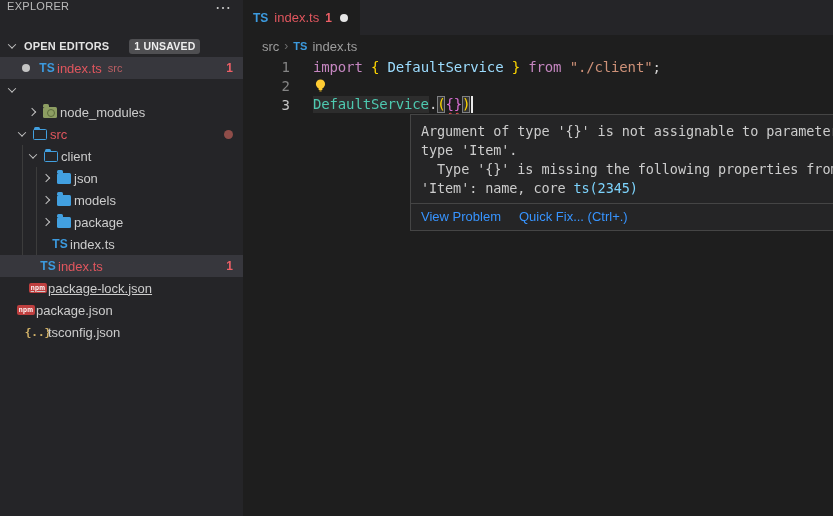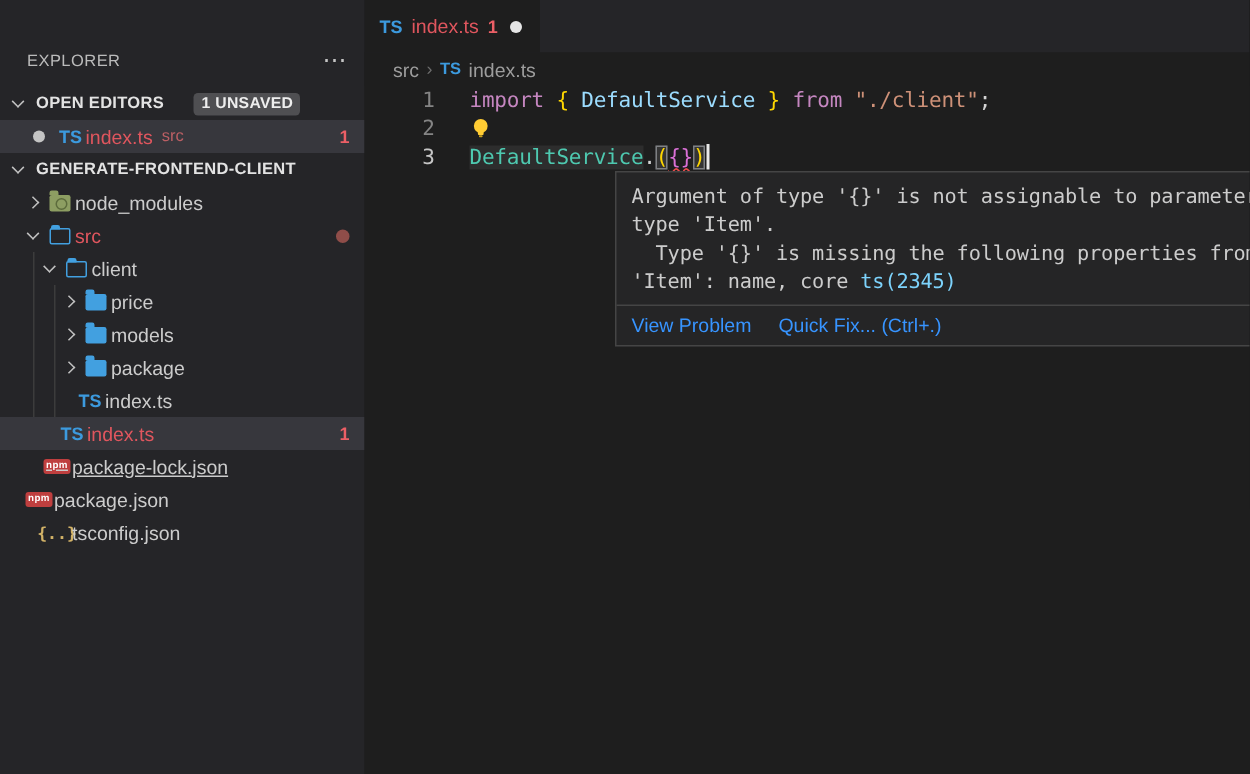--- a/index.html
+++ b/index.html
@@ -3,22 +3,22 @@
 <meta charset="utf-8">
 <style>
   * { margin:0; padding:0; box-sizing:border-box; }
   html,body { width:833px; height:516px; overflow:hidden; background:#1e1e1e;
               font-family:"Liberation Sans", sans-serif; }
   #app { position:relative; width:833px; height:516px; overflow:hidden; }
 
   
   #sidebar { position:absolute; left:0; top:0; width:243px; height:516px;
              background:#252528; color:#cccccc; font-size:13px; }
-  .sb-title-row { height:35px; display:flex; align-items:center;
-                  padding:0 12px 0 18px;margin-top:23px; }
+  .sb-title-row { height:35px; display:flex; 
+                  padding:0 12px 0 7px; }
   .sb-title { font-size:11px; color:#bbbbbb; letter-spacing:.3px; flex:1; }
   .more-dots { color:#c5c5c5; font-size:16px; cursor:pointer; line-height:1; }
 
   .section-head { height:22px; display:flex; align-items:center; gap:4px;
                   padding-left:4px; font-weight:bold; font-size:11px;
                   color:#e3e3e3; letter-spacing:.2px; }
   .unsaved-badge { background:#4f4f52; color:#eeeeee; font-size:10.5px;
                    font-weight:bold; padding:1.5px 5px; border-radius:3px;
                    margin-left:16px; }
 
@@ -80,21 +80,21 @@
   #breadcrumb .sep { color:#6e6e6e; font-size:12px; }
   #breadcrumb .ts-icon { font-size:11px; }
   .bc-item { cursor:pointer; }
 
   #code { font-family:"DejaVu Sans Mono", monospace; font-size:14px;
           letter-spacing:-0.15px; color:#d4d4d4; }
   .cline { height:19px; display:flex; white-space:pre; align-items:center; }
   .gut { width:47px; text-align:right; color:#858585; flex:none;
          letter-spacing:0; }
   .gut.active { color:#c6c6c6; }
-  .ctext { margin-left:23px; display:flex; align-items:center; white-space:pre; }
+  .ctext { margin-left:23px; display:flex; white-space:pre; }
   .tok-kw { color:#c586c0; }
   .tok-br { color:#ffd700; }
   .tok-var { color:#9cdcfe; }
   .tok-str { color:#ce9178; }
   .tok-cls { color:#4ec9b0; background:rgba(255,255,255,0.07); }
   .tok-fn { color:#dcdcaa; }
   .tok-paren { color:#ffd700; background:rgba(110,110,110,0.28);
                outline:1px solid #7e8083; outline-offset:-1px; }
   .tok-arg { color:#da70d6; text-decoration:underline wavy #f14c4c 1px;
              text-underline-offset:3px; text-decoration-skip-ink:none; }
@@ -141,28 +141,27 @@
         </span>
       <span class="label err">index.ts</span>
       <span class="detail">src</span>
       <span class="badge-num">1</span>
     </div>
 
     <div class="section-head">
       <span class="chev-box">
           <span class="chev down"></span>
         </span>
-      <span>GENERATE-FRONTEND-CLIENT</span>
     </div>
 
     <div style="position:relative;">
       <div class="guide" style="left:22px; top:44px; height:132px;"></div>
       <div class="guide" style="left:36px; top:66px; height:88px;"></div>
 
-      <div class="row" style="padding-left:14px;">
+      <div class="row" style="padding-left:24px;">
         <span class="chev-box">
             <span class="chev right"></span>
           </span>
         <span class="icon-box">
             <span class="folder node"></span>
           </span>
         <span class="label">node_modules</span>
       </div>
 
       <div class="row" style="padding-left:14px;">
@@ -186,21 +185,21 @@
         <span class="label">client</span>
       </div>
 
       <div class="row" style="padding-left:38px;">
         <span class="chev-box">
             <span class="chev right"></span>
           </span>
         <span class="icon-box">
             <span class="folder closed"></span>
           </span>
-        <span class="label">price</span>
+        <span class="label">json</span>
       </div>
 
       <div class="row" style="padding-left:38px;">
         <span class="chev-box">
             <span class="chev right"></span>
           </span>
         <span class="icon-box">
             <span class="folder closed"></span>
           </span>
         <span class="label">models</span>

